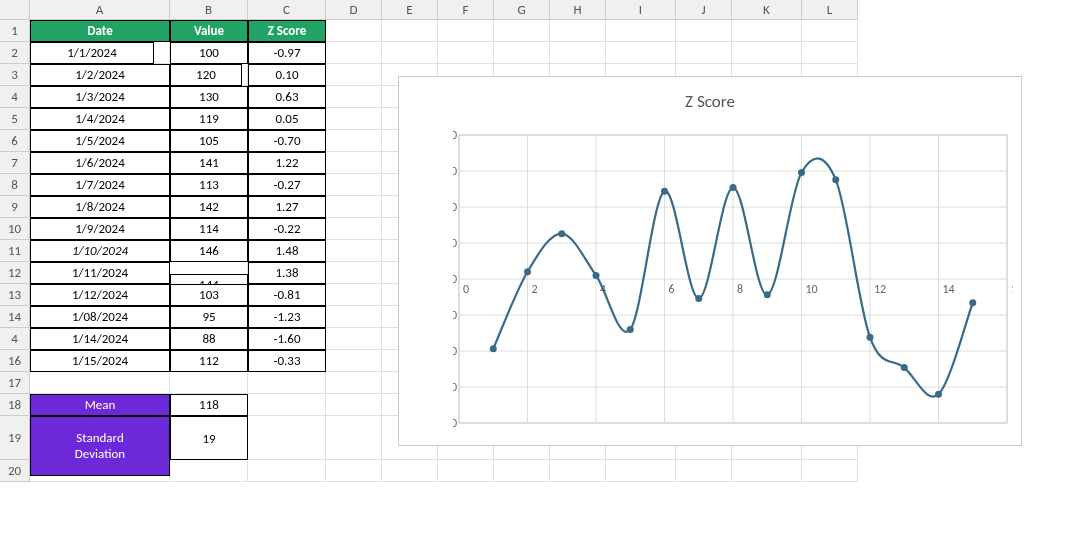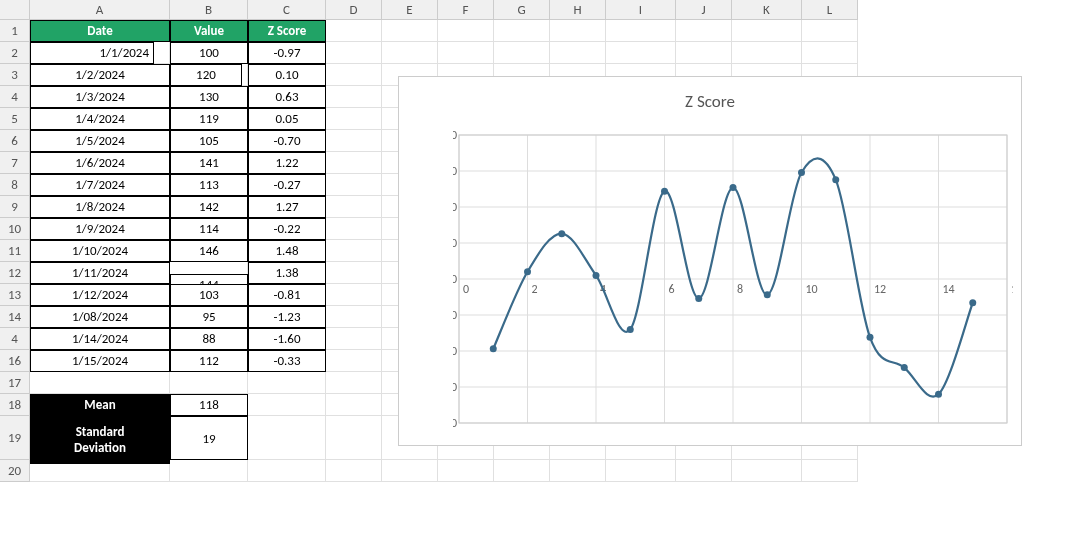--- a/index.html
+++ b/index.html
@@ -76,23 +76,23 @@
     background: #21a366;
     color: #fff;
     font-weight: bold;
     border: 1px solid #000 !important;
   }
   .table-cell {
     border: 1px solid #000 !important;
     background: #fff;
   }
   .summary-header {
-    background: #000000;
+    background: #6d28d9;
     color: #fff;
-    font-weight: bold;
+    font-weight: normal;
     border: 1px solid #000 !important;
     line-height: 1.2;
     display: flex;
     align-items: center;
     justify-content: center;
   }
   .chart {
     position: absolute;
     top: 76px;
     left: 398px;
@@ -393,21 +393,21 @@
       <div class="cell" style="left: 408px; top: 440px; width: 56px; height: 22px;"></div>
       <div class="cell" style="left: 464px; top: 440px; width: 56px; height: 22px;"></div>
       <div class="cell" style="left: 520px; top: 440px; width: 56px; height: 22px;"></div>
       <div class="cell" style="left: 576px; top: 440px; width: 70px; height: 22px;"></div>
       <div class="cell" style="left: 646px; top: 440px; width: 56px; height: 22px;"></div>
       <div class="cell" style="left: 702px; top: 440px; width: 70px; height: 22px;"></div>
       <div class="cell" style="left: 772px; top: 440px; width: 56px; height: 22px;"></div>
       <div class="cell table-header" style="left: 0px; top: 0px; width: 140px; height: 22px;">Date</div>
       <div class="cell table-header" style="left: 140px; top: 0px; width: 78px; height: 22px;">Value</div>
       <div class="cell table-header" style="left: 218px; top: 0px; width: 78px; height: 22px;">Z Score</div>
-      <div class="cell table-cell" style="left: 0px; top: 22px; width: 124px; height: 22px; text-align: right;">1/1/2024</div>
+      <div class="cell table-cell" style="left: 0px; top: 22px; width: 124px; height: 22px;">1/1/2024</div>
       <div class="cell table-cell" style="left: 140px; top: 22px; width: 78px; height: 22px;">100</div>
       <div class="cell table-cell" style="left: 218px; top: 22px; width: 78px; height: 22px;">-0.97</div>
       <div class="cell table-cell" style="left: 0px; top: 44px; width: 140px; height: 22px;">1/2/2024</div>
       <div class="cell table-cell" style="left: 140px; top: 44px; width: 72px; height: 22px;">120</div>
       <div class="cell table-cell" style="left: 218px; top: 44px; width: 78px; height: 22px;">0.10</div>
       <div class="cell table-cell" style="left: 0px; top: 66px; width: 140px; height: 22px;">1/3/2024</div>
       <div class="cell table-cell" style="left: 140px; top: 66px; width: 78px; height: 22px;">130</div>
       <div class="cell table-cell" style="left: 218px; top: 66px; width: 78px; height: 22px;">0.63</div>
       <div class="cell table-cell" style="left: 0px; top: 88px; width: 140px; height: 22px;">1/4/2024</div>
       <div class="cell table-cell" style="left: 140px; top: 88px; width: 78px; height: 22px;">119</div>
@@ -420,41 +420,41 @@
       <div class="cell table-cell" style="left: 218px; top: 132px; width: 78px; height: 22px;">1.22</div>
       <div class="cell table-cell" style="left: 0px; top: 154px; width: 140px; height: 22px;">1/7/2024</div>
       <div class="cell table-cell" style="left: 140px; top: 154px; width: 78px; height: 22px;">113</div>
       <div class="cell table-cell" style="left: 218px; top: 154px; width: 78px; height: 22px;">-0.27</div>
       <div class="cell table-cell" style="left: 0px; top: 176px; width: 140px; height: 22px;">1/8/2024</div>
       <div class="cell table-cell" style="left: 140px; top: 176px; width: 78px; height: 22px;">142</div>
       <div class="cell table-cell" style="left: 218px; top: 176px; width: 78px; height: 22px;">1.27</div>
       <div class="cell table-cell" style="left: 0px; top: 198px; width: 140px; height: 22px;">1/9/2024</div>
       <div class="cell table-cell" style="left: 140px; top: 198px; width: 78px; height: 22px;">114</div>
       <div class="cell table-cell" style="left: 218px; top: 198px; width: 78px; height: 22px;">-0.22</div>
-      <div class="cell table-cell" style="left: 0px; top: 220px; width: 140px; height: 22px;">1/10/2024</div>
+      <div class="cell table-cell" style="left: 0px; top: 220px; width: 140px; height: 22px; font-style: italic;">1/10/2024</div>
       <div class="cell table-cell" style="left: 140px; top: 220px; width: 78px; height: 22px;">146</div>
       <div class="cell table-cell" style="left: 218px; top: 220px; width: 78px; height: 22px;">1.48</div>
       <div class="cell table-cell" style="left: 0px; top: 242px; width: 140px; height: 22px;">1/11/2024</div>
       <div class="cell table-cell" style="left: 140px; top: 242px; width: 78px; height: 22px; margin-top: 12px;">144</div>
       <div class="cell table-cell" style="left: 218px; top: 242px; width: 78px; height: 22px;">1.38</div>
       <div class="cell table-cell" style="left: 0px; top: 264px; width: 140px; height: 22px;">1/12/2024</div>
       <div class="cell table-cell" style="left: 140px; top: 264px; width: 78px; height: 22px;">103</div>
       <div class="cell table-cell" style="left: 218px; top: 264px; width: 78px; height: 22px;">-0.81</div>
       <div class="cell table-cell" style="left: 0px; top: 286px; width: 140px; height: 22px;">1/08/2024</div>
       <div class="cell table-cell" style="left: 140px; top: 286px; width: 78px; height: 22px;">95</div>
       <div class="cell table-cell" style="left: 218px; top: 286px; width: 78px; height: 22px;">-1.23</div>
       <div class="cell table-cell" style="left: 0px; top: 308px; width: 140px; height: 22px;">1/14/2024</div>
       <div class="cell table-cell" style="left: 140px; top: 308px; width: 78px; height: 22px;">88</div>
       <div class="cell table-cell" style="left: 218px; top: 308px; width: 78px; height: 22px;">-1.60</div>
       <div class="cell table-cell" style="left: 0px; top: 330px; width: 140px; height: 22px;">1/15/2024</div>
       <div class="cell table-cell" style="left: 140px; top: 330px; width: 78px; height: 22px;">112</div>
       <div class="cell table-cell" style="left: 218px; top: 330px; width: 78px; height: 22px;">-0.33</div>
       <div class="cell summary-header" style="left: 0px; top: 374px; width: 140px; height: 22px;">Mean</div>
       <div class="cell table-cell" style="left: 140px; top: 374px; width: 78px; height: 22px;">118</div>
-      <div class="cell summary-header" style="left: 0px; top: 396px; width: 140px; height: 48px;">
+      <div class="cell summary-header" style="left: 0px; top: 396px; width: 140px; height: 60px;">
         <div style="text-align:center">Standard<br>Deviation</div>
       </div>
       <div class="cell table-cell" style="left: 140px; top: 396px; width: 78px; height: 44px; line-height: 44px;">19</div>
     </div>
 
   <div class="chart">
     <div class="chart-title">Z Score</div>
     <div class="chart-plot">
       <svg id="chart-svg" width="560" height="300">
           <line x1="6" y1="294" x2="554" y2="294" stroke="#ddd" stroke-width="1"></line>

